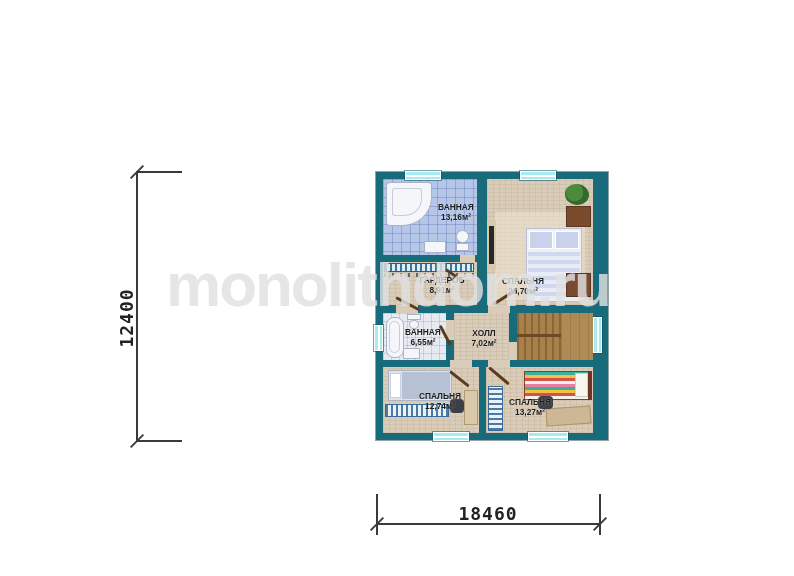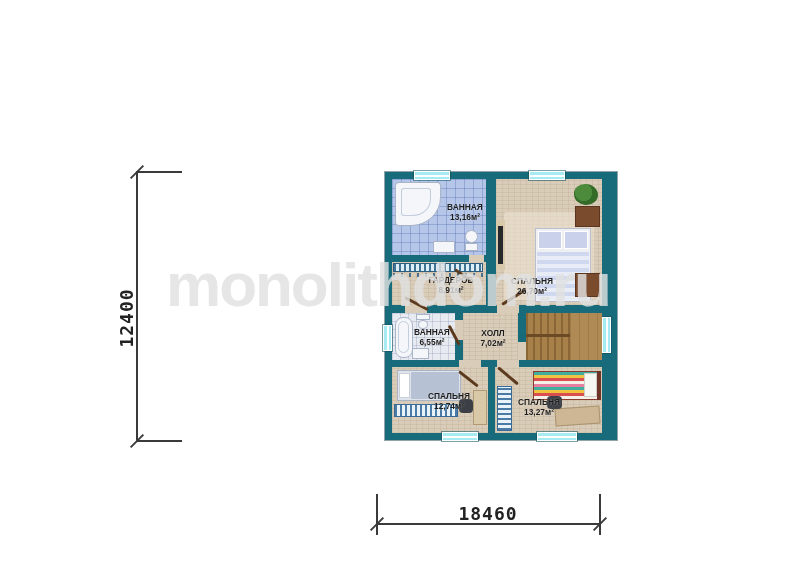--- a/index.html
+++ b/index.html
@@ -12,21 +12,21 @@
              font-family:"Liberation Sans",sans-serif;pointer-events:none;}
 
   
   .dim{position:absolute;background:#3a3a3a;}
   .tick{position:absolute;width:18px;height:2px;background:#3a3a3a;transform:rotate(-45deg);}
   .dim-label{position:absolute;color:#222;font-family:"DejaVu Sans Mono",monospace;
              font-weight:bold;font-size:18px;letter-spacing:1px;text-align:center;}
 
   
   .plan{position:absolute;left:376px;top:172px;width:232px;height:268px;background:#186b7a;
-        box-shadow:0 0 0 1px rgba(10,50,60,.45);z-index:10;margin-left:9px;}
+        box-shadow:0 0 0 1px rgba(10,50,60,.45);z-index:10;}
   .room{position:absolute;}
   .floor-beige{background-color:#d9ccb9;
     background-image:repeating-linear-gradient(0deg,rgba(130,95,60,.09) 0 1px,transparent 1px 4px),
                      repeating-linear-gradient(90deg,rgba(130,95,60,.09) 0 1px,transparent 1px 6px);}
   .floor-tileblue{background-color:#b5c6e8;
     background-image:linear-gradient(rgba(90,115,180,.38) 1px,transparent 1px),
                      linear-gradient(90deg,rgba(90,115,180,.38) 1px,transparent 1px);
     background-size:9px 9px;}
   .floor-tilepale{background-color:#e7eaf1;
     background-image:linear-gradient(rgba(140,150,175,.32) 1px,transparent 1px),

